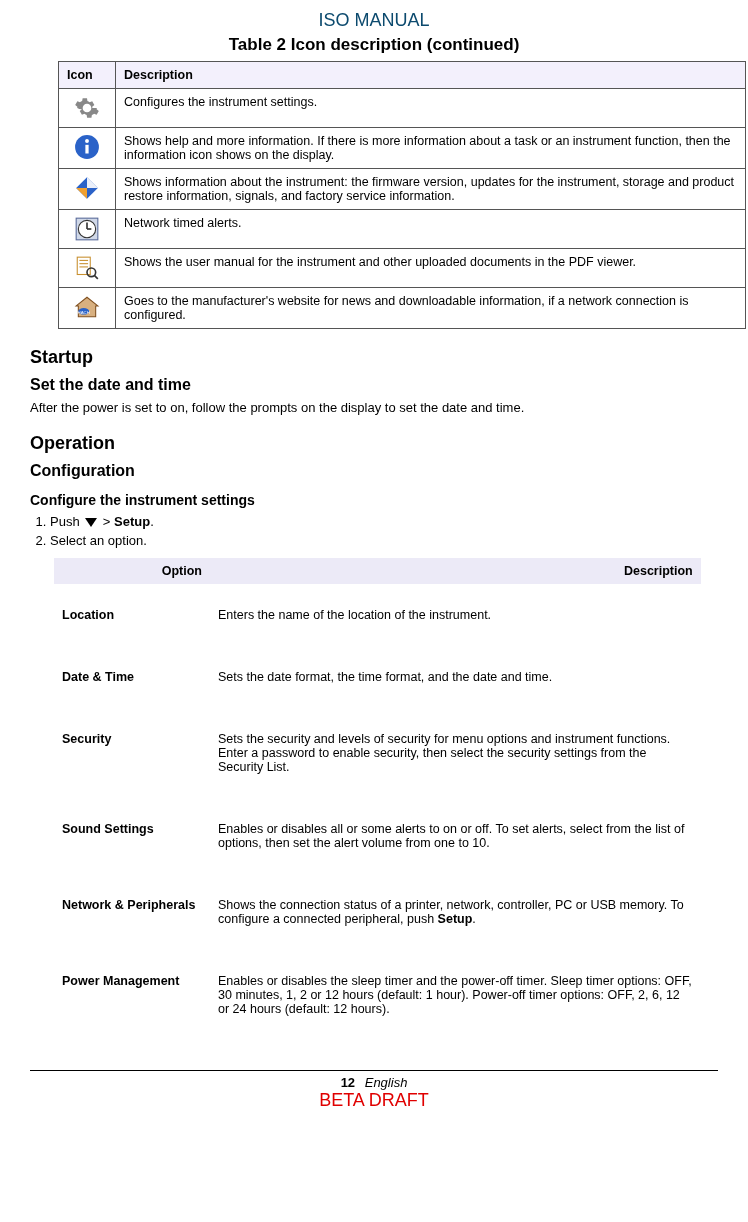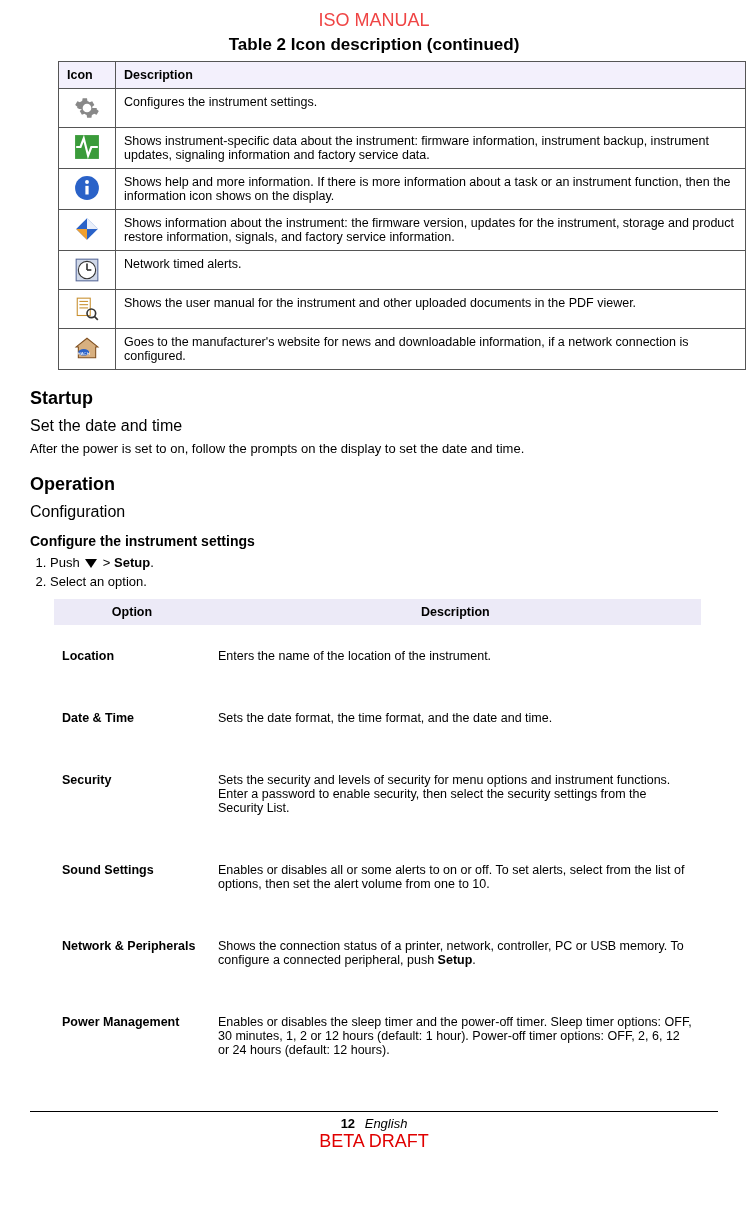--- a/index.html
+++ b/index.html
@@ -12,21 +12,21 @@
   }
   .page {
     width: 748px;
     min-height: 1222px;
     padding: 10px 30px 10px 30px;
     box-sizing: border-box;
     position: relative;
   }
   .iso-header {
     text-align: center;
-    color: #ef4444;
+    color: #0c4a6e;
     font-size: 18px;
     margin-bottom: 4px;
   }
   .table-caption {
     text-align: center;
     font-weight: bold;
     font-size: 17px;
     margin-bottom: 6px;
   }
   table.icon-table {
@@ -47,21 +47,21 @@
   }
   .icon-cell {
     width: 40px;
     text-align: center;
     vertical-align: top;
     padding: 8px 4px;
   }
   .icon-cell svg { display: block; margin: 0 auto; }
 
   h1.section { font-size: 18px; font-weight: bold; margin: 18px 0 8px 0; }
-  h2.section { font-size: 16px; font-weight: normal; margin: 6px 0 6px 0; }
+  h2.section { font-size: 16px; font-weight: bold; margin: 6px 0 6px 0; }
   h3.section { font-size: 14px; font-weight: bold; margin: 12px 0 6px 0; }
 
   p.body { font-size: 13px; margin: 4px 0 10px 0; }
 
   ol.steps {
     padding-left: 20px;
     margin: 6px 0 10px 0;
   }
   ol.steps li {
     font-size: 13px;
@@ -78,21 +78,21 @@
   }
 
   table.option-table {
     width: 94%;
     margin-left: 24px;
     border-collapse: collapse;
     font-size: 12.5px;
   }
   table.option-table th {
     background: #eceaf7;
-    text-align: center;
+    text-align: right;
     font-weight: bold;
     padding: 6px 8px;
   }
   table.option-table td {
     padding: 24px 8px;
     vertical-align: top;
   }
   table.option-table td.opt-name {
     font-weight: bold;
     width: 140px;
@@ -138,31 +138,20 @@
                 <path fill="#888" d="M12 8a4 4 0 100 8 4 4 0 000-8zm9 4a7 7 0 01-.1 1.2l2 1.6-2 3.4-2.4-1a7 7 0 01-2 1.2l-.4 2.6h-4l-.4-2.6a7 7 0 01-2-1.2l-2.4 1-2-3.4 2-1.6A7 7 0 013 12a7 7 0 01.1-1.2l-2-1.6 2-3.4 2.4 1a7 7 0 012-1.2L8 3h4l.4 2.6a7 7 0 012 1.2l2.4-1 2 3.4-2 1.6c.1.4.2.8.2 1.2z"></path>
               </svg>
         </span>
       </td>
       <td>Configures the instrument settings.</td>
     </tr>
     <tr>
       <td class="icon-cell">
         <span>
           <svg width="26" height="26" viewBox="0 0 24 24">
-                <rect x="1" y="1" width="22" height="22" fill="#3a9b3a"></rect>
-                <path fill="none" stroke="#fff" stroke-width="2" d="M2 12h4l3-8 4 16 3-8h6"></path>
-              </svg>
-        </span>
-      </td>
-      <td>Shows instrument-specific data about the instrument: firmware information, instrument backup, instrument updates, signaling information and factory service data.</td>
-    </tr>
-    <tr>
-      <td class="icon-cell">
-        <span>
-          <svg width="26" height="26" viewBox="0 0 24 24">
                 <circle cx="12" cy="12" r="11" fill="#2a62c8"></circle>
                 <rect x="10.5" y="10" width="3" height="8" fill="#fff"></rect>
                 <circle cx="12" cy="6.5" r="1.8" fill="#fff"></circle>
               </svg>
         </span>
       </td>
       <td>Shows help and more information. If there is more information about a task or an instrument function, then the information icon shows on the display.</td>
     </tr>
     <tr>
       <td class="icon-cell">

